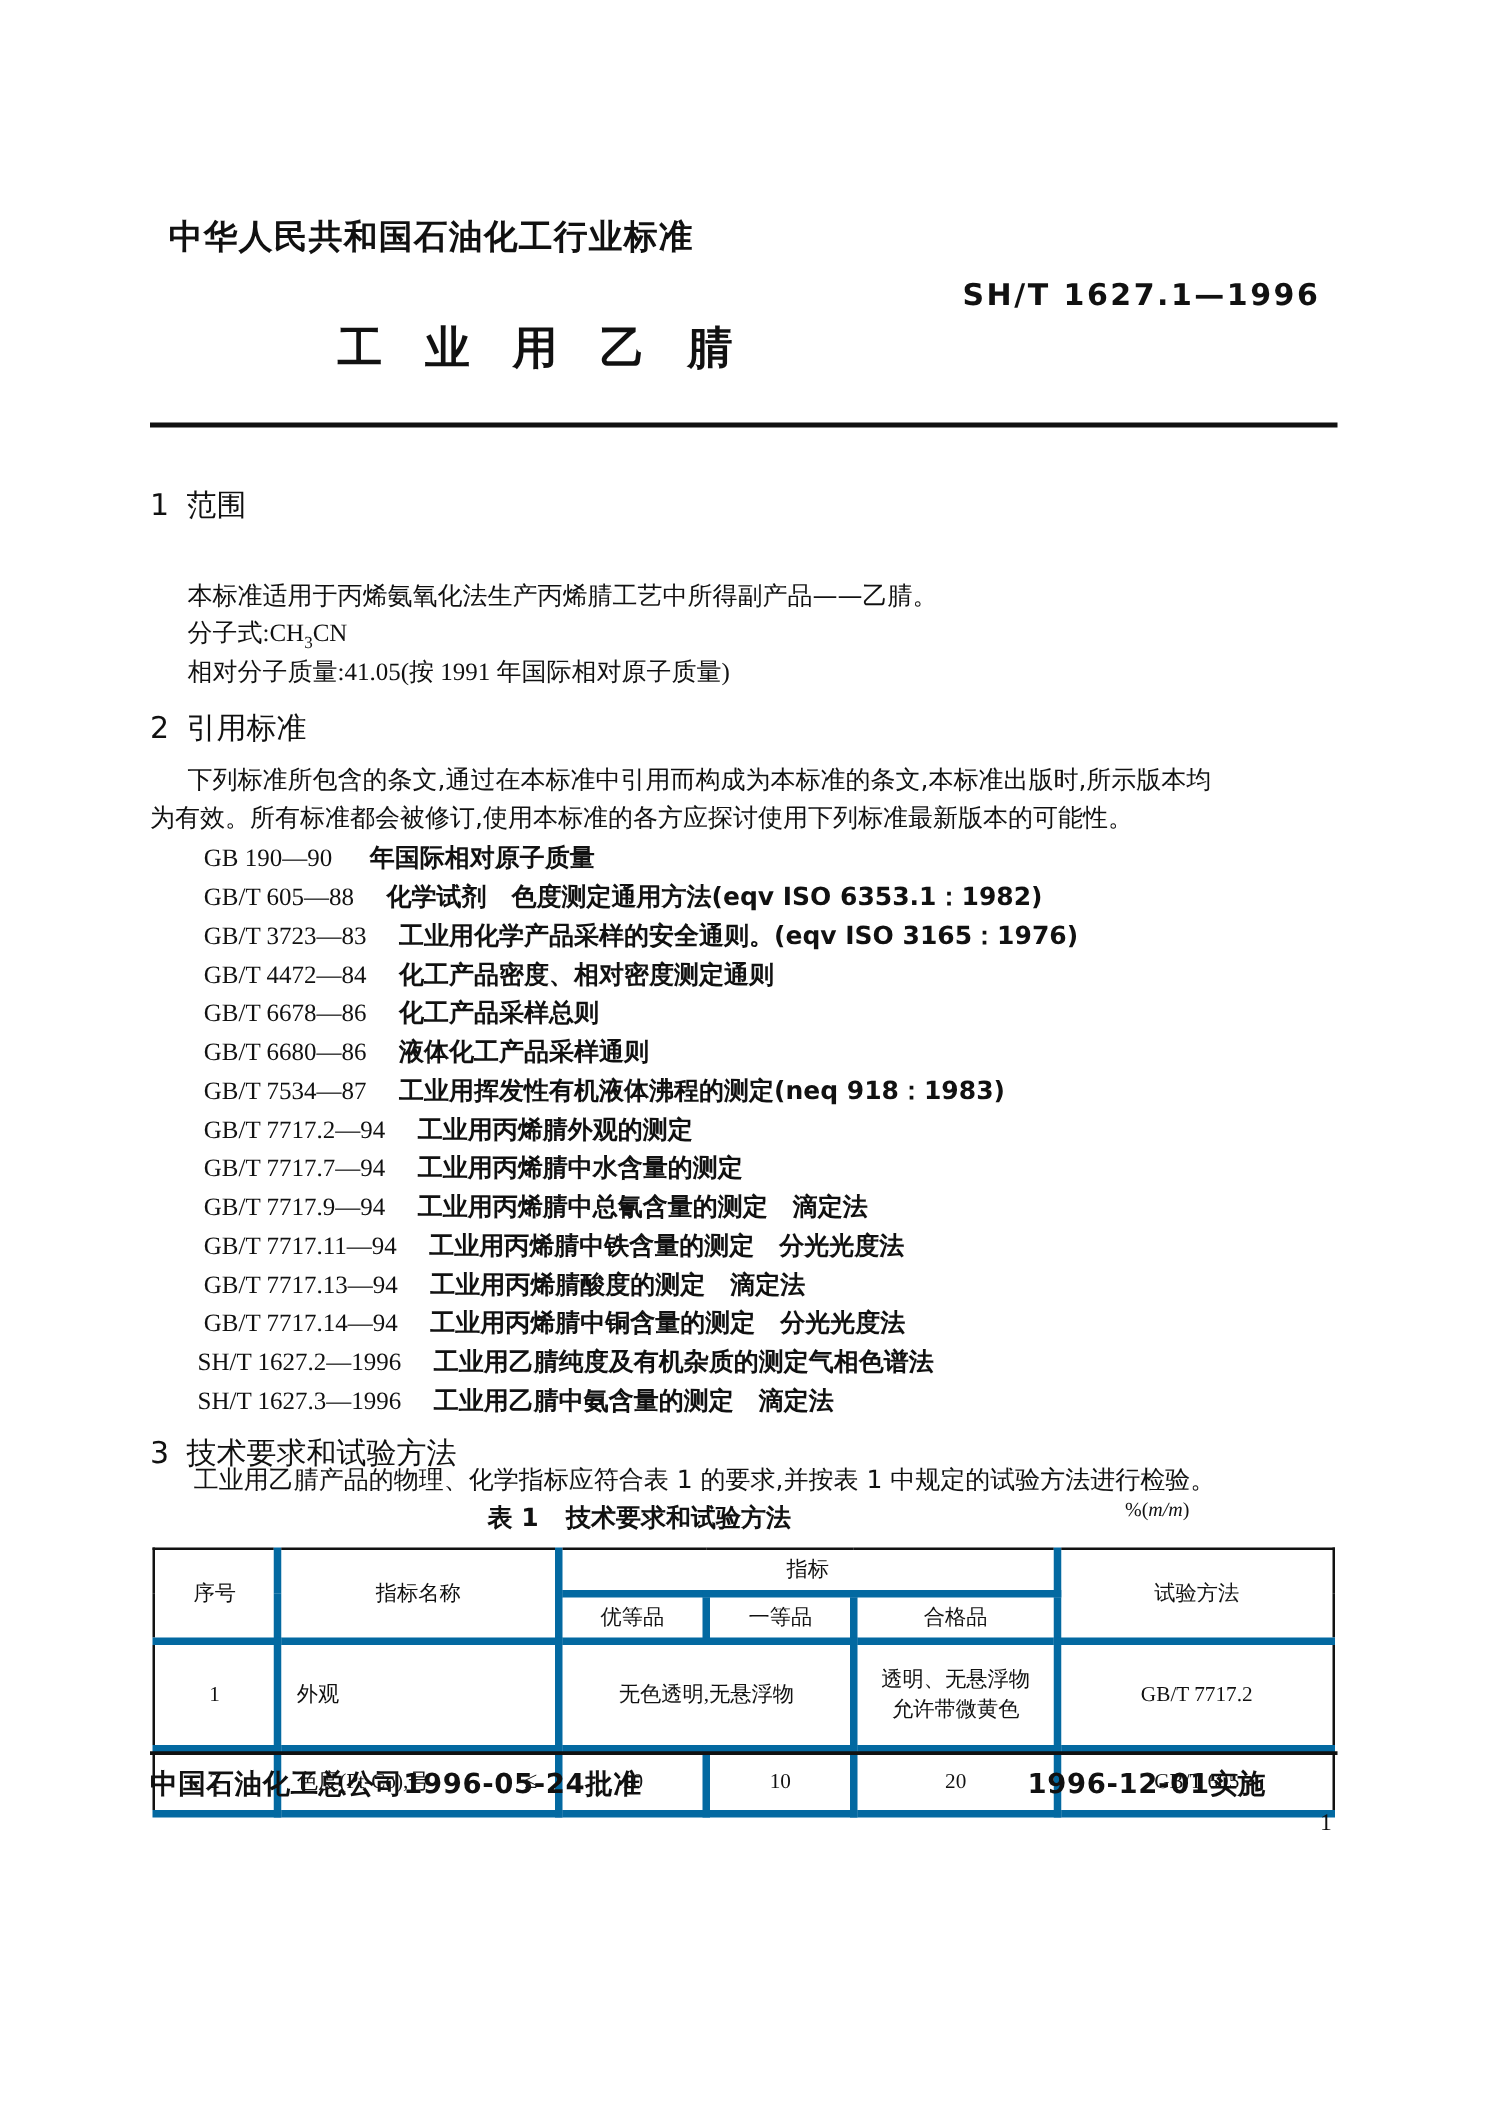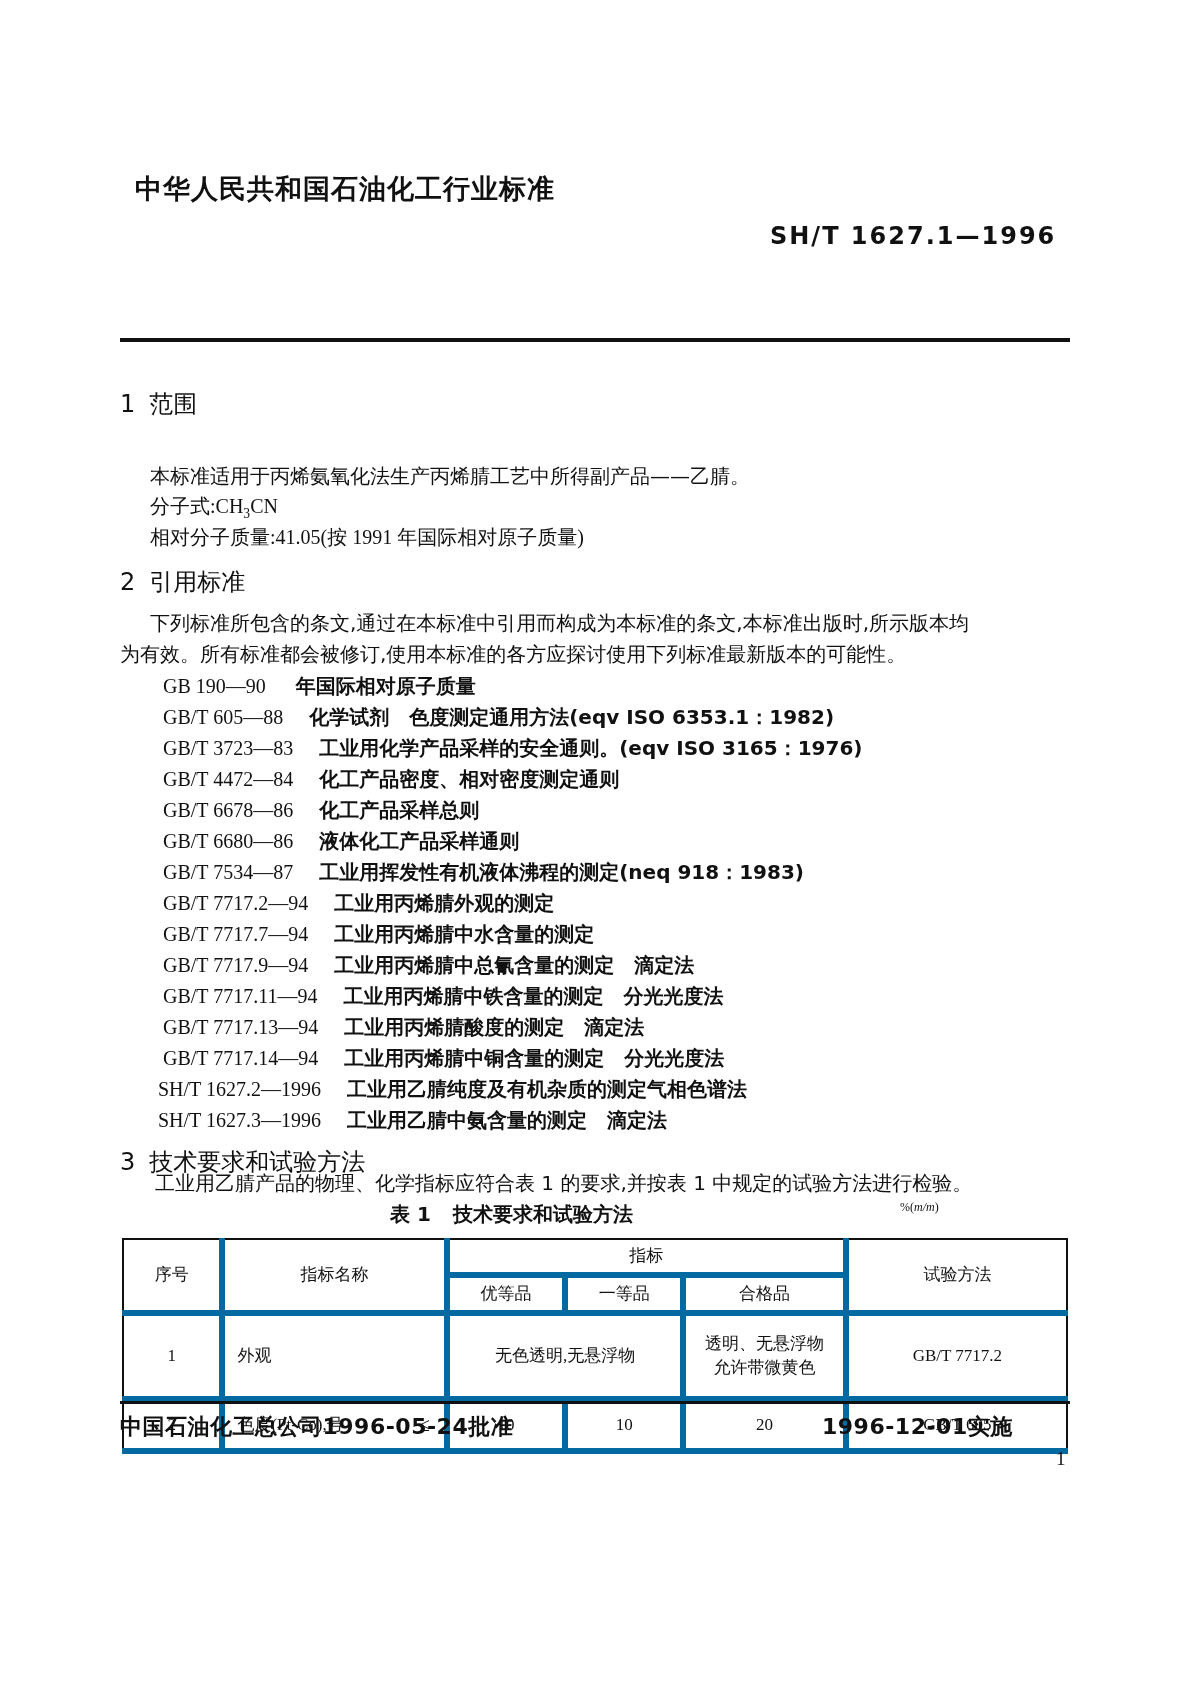--- a/index.html
+++ b/index.html
@@ -81,21 +81,21 @@
   
   .tbl-cap{
     position:absolute;left:390px;top:1185px;
     font-size:20px;font-weight:bold;
     font-family:"DejaVu Sans","Liberation Sans",sans-serif;
     white-space:nowrap;
   }
   .tbl-cap .gap{display:inline-block;width:22px;}
   .tbl-unit{
     position:absolute;left:900px;top:1184px;
-    font-size:12px;
+    font-size:16px;
     font-family:"Liberation Serif","DejaVu Serif",serif;
     white-space:nowrap;
   }
   .tbl-unit i{font-style:italic;}
 
   table.spec{
     position:absolute;left:122px;top:1222px;
     width:946px;
     border-collapse:collapse;
     font-family:Liberation Serif, serif;
@@ -152,20 +152,21 @@
 </style>
 </head>
 <body>
 
 <div class="page">
 
   <div class="hdr-org">中华人民共和国石油化工行业标准</div>
 
   <div class="hdr-num">SH/T 1627.1—1996</div>
 
+  <div class="hdr-title">工业用乙腈</div>
 
   <div class="rule-top"></div>
 
   <div class="sec-head" style="left:120px;top:372px;">
     <span class="num">1</span><span>范围</span>
   </div>
 
 
   <div class="para" style="left:150px;top:445px;">本标准适用于丙烯氨氧化法生产丙烯腈工艺中所得副产品——乙腈。</div>
 

